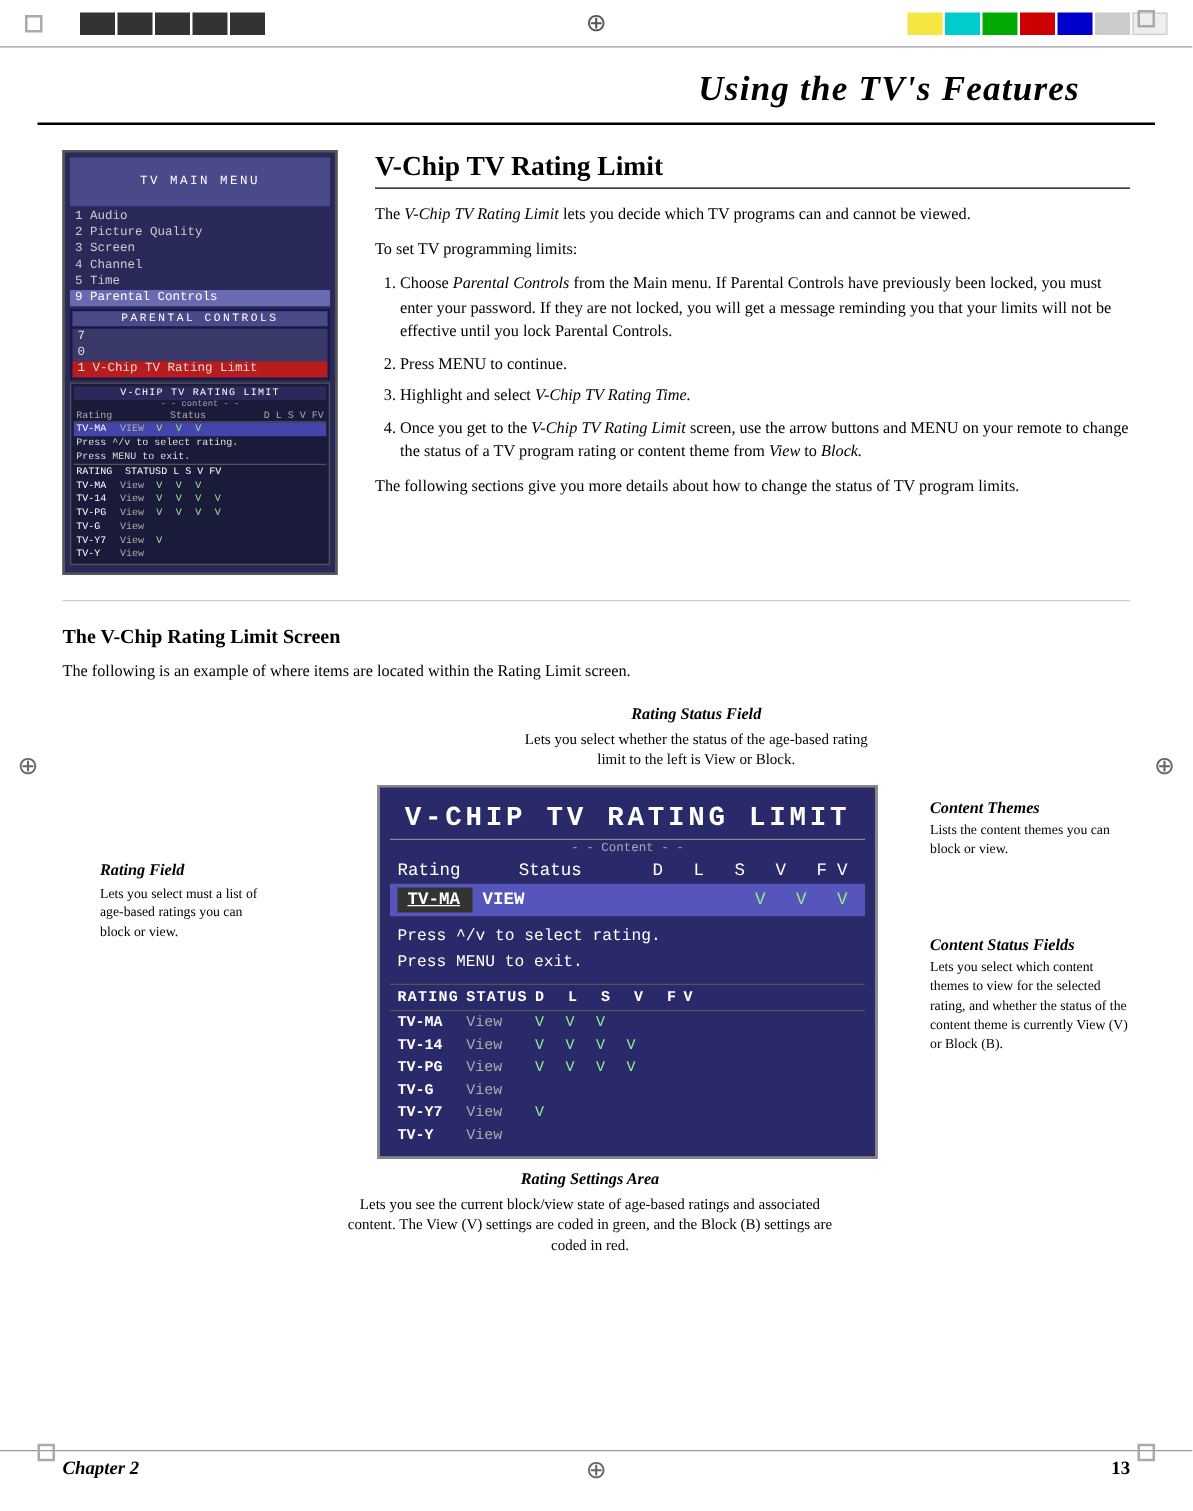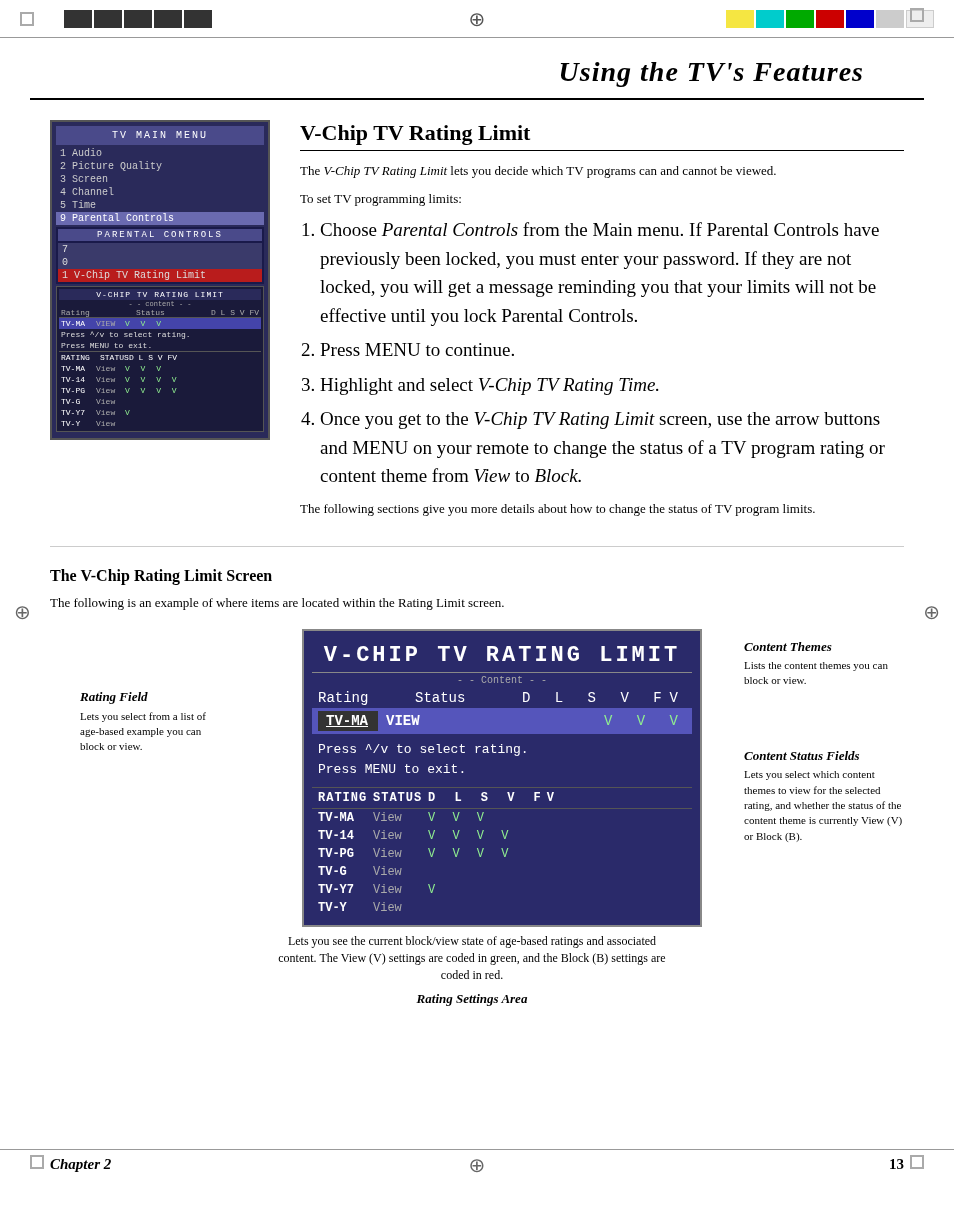--- a/index.html
+++ b/index.html
@@ -57,21 +57,21 @@
       color: #fff;
       font-family: 'Courier New', monospace;
       font-size: 11px;
       padding: 4px;
       border: 2px solid #555;
       width: 220px;
     }
     .tv-menu-title {
       text-align: center;
       background: #4a4a8a;
-      padding: 4px;
+      padding: 14px;
       letter-spacing: 2px;
       font-size: 10px;
       margin-bottom: 2px;
     }
     .tv-menu-item {
       padding: 1px 4px;
       color: #ccc;
       font-size: 10px;
     }
     .tv-menu-item.highlight {
@@ -153,21 +153,21 @@
     }
 
     .body-text em {
       font-style: italic;
     }
 
     .numbered-list {
       margin: 8px 0 8px 20px;
     }
     .numbered-list li {
-      font-size: 19px;
+      font-size: 13px;
       line-height: 1.5;
       margin-bottom: 6px;
     }
 
     
     .rating-section {
       padding: 20px 50px;
     }
 
     .subsection-title {
@@ -293,21 +293,21 @@
 
     
     .page-footer {
       position: absolute;
       bottom: 20px;
       left: 0;
       right: 0;
       display: flex;
       justify-content: space-between;
       align-items: center;
-      padding: 16px 50px;
+      padding: 5px 50px;
       border-top: 1px solid #999;
       padding-top: 6px;
     }
     .footer-chapter {
       font-style: italic;
       font-weight: bold;
       font-size: 15px;
     }
     .footer-page {
       font-size: 15px;
@@ -507,26 +507,30 @@
     <p class="body-text">The following sections give you more details about how to change the status of TV program limits.</p>
   </div>
 </div>
 
 <hr style="margin: 0 50px; border: none; border-top: 1px solid #ccc;">
 
 <div class="rating-section">
   <div class="subsection-title">The V-Chip Rating Limit Screen</div>
   <p class="subsection-body">The following is an example of where items are located within the Rating Limit screen.</p>
 
+  <div style="margin-left:160px;margin-bottom:4px;">
+    <div class="annotation-label-top">Rating Status Field</div>
+    <div class="annotation-label-small">Lets you select whether the status of the age-based rating limit to the left is View or Block.</div>
+  </div>
 
   <div class="diagram-wrapper">
 
     <div class="left-annotation-col">
       <div class="left-ann-label">Rating Field</div>
-      <div class="left-ann-text">Lets you select from a list of age-based example you can block or view.</div>
+      <div class="left-ann-text">Lets you select must a list of age-based ratings you can block or view.</div>
     </div>
 
     <div class="center-diagram-col">
       <div class="big-vchip">
         <div class="big-vchip-title">V-CHIP TV RATING LIMIT</div>
         <div class="big-vchip-content-row">- - Content - -</div>
         <div class="big-vchip-header">
           <span class="rating-h">Rating</span>
           <span class="status-h">Status</span>
           <span class="letters-h">D  L  S  V  FV</span>
@@ -571,22 +575,22 @@
             <span class="l">V</span>
           </div>
         <div class="big-vchip-table-row">
             <span class="r">TV-Y</span>
             <span class="s">View</span>
             <span class="l"></span>
           </div>
       </div>
 
       <div class="bottom-annotation">
+        <div style="font-style:italic;font-weight:bold;font-size:13px;margin-top:8px;">Rating Settings Area</div>
         <div style="font-size:12px;line-height:1.4;max-width:400px;margin:4px auto 0;">Lets you see the current block/view state of age-based ratings and associated content. The View (V) settings are coded in green, and the Block (B) settings are coded in red.</div>
-        <div style="font-style:italic;font-weight:bold;font-size:13px;margin-top:8px;">Rating Settings Area</div>
       </div>
     </div>
 
     <div class="right-annotation-col">
       <div class="right-annotation-block">
         <div class="right-annotation-label">Content Themes</div>
         <div class="right-annotation-text">Lists the content themes you can block or view.</div>
       </div>
       <div class="right-annotation-block" style="margin-top:60px;">
         <div class="right-annotation-label">Content Status Fields</div>

